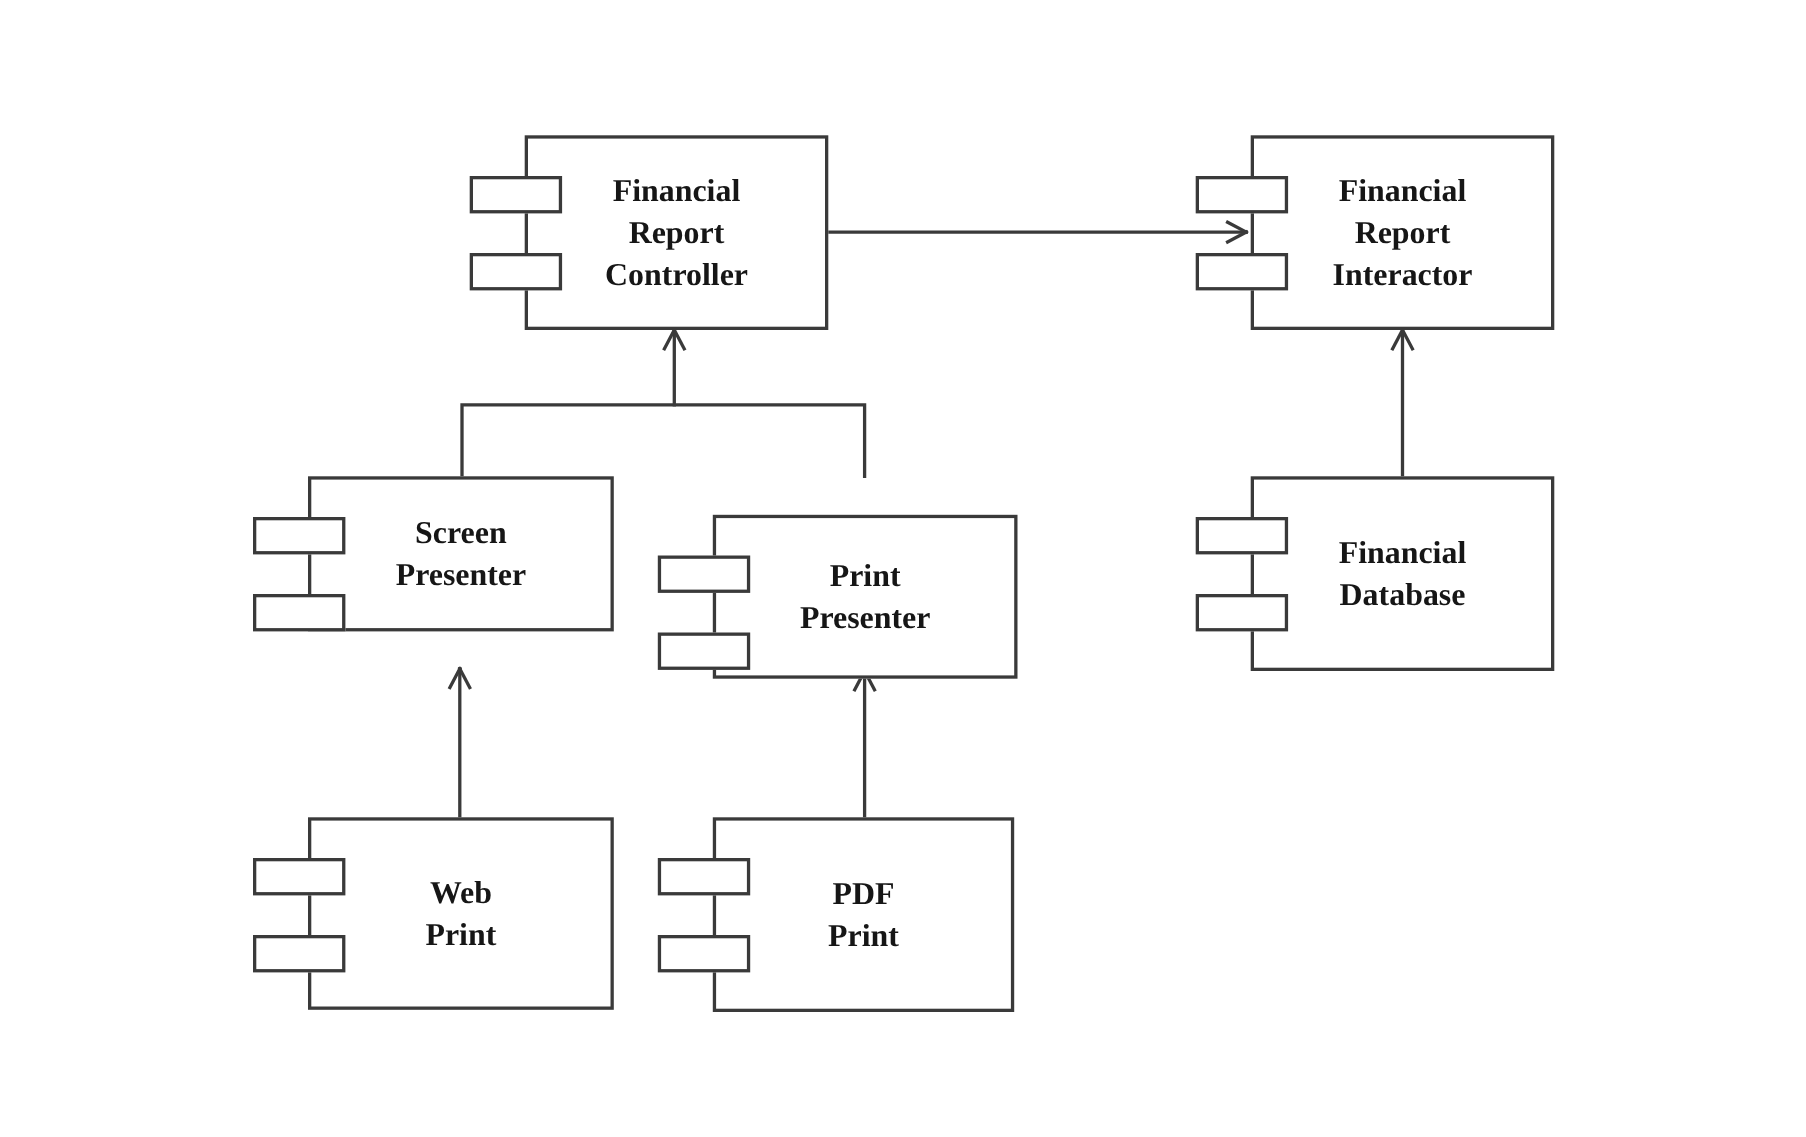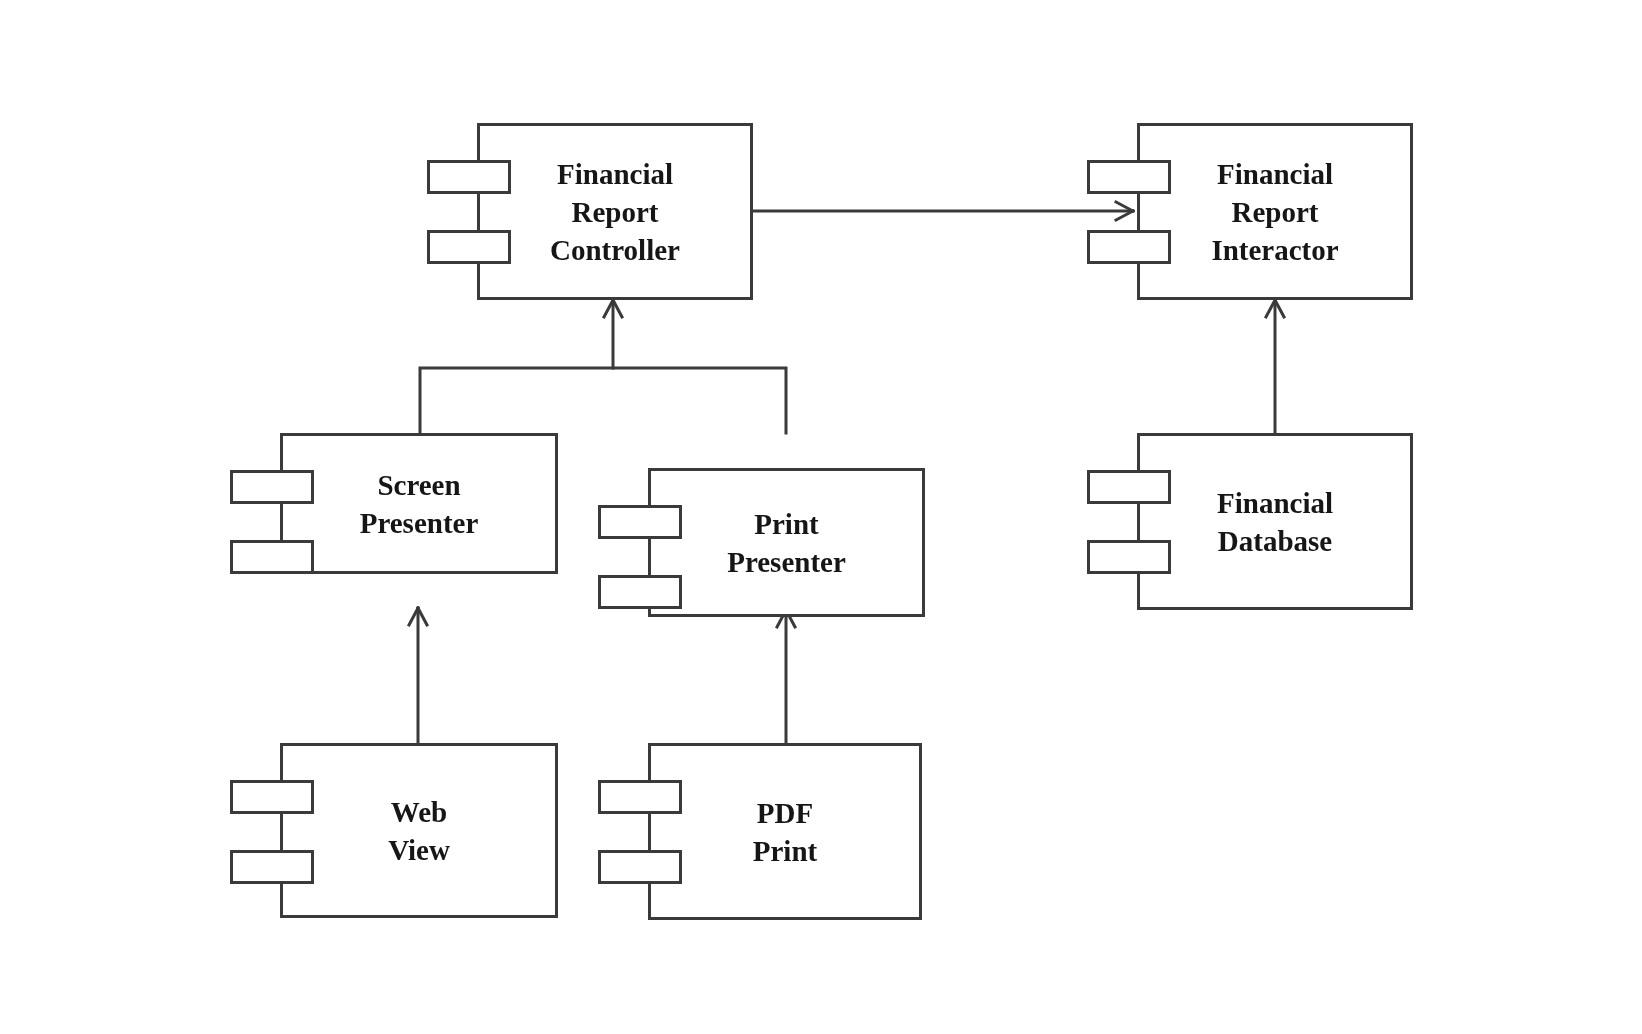--- a/index.html
+++ b/index.html
@@ -121,21 +121,21 @@
       <div class="component" style="left: 1137px; top: 433px; width: 276px; height: 177px;">
         <div class="port p1"></div>
         <div class="port p2"></div>
         <div class="label">Financial
 Database</div>
       </div>
       <div class="component" style="left: 280px; top: 743px; width: 278px; height: 175px;">
         <div class="port p1"></div>
         <div class="port p2"></div>
         <div class="label">Web
-View</div>
+Print</div>
       </div>
       <div class="component" style="left: 648px; top: 743px; width: 274px; height: 177px;">
         <div class="port p1"></div>
         <div class="port p2"></div>
         <div class="label">PDF
 Print</div>
       </div>
     </div>
 </div>
 

